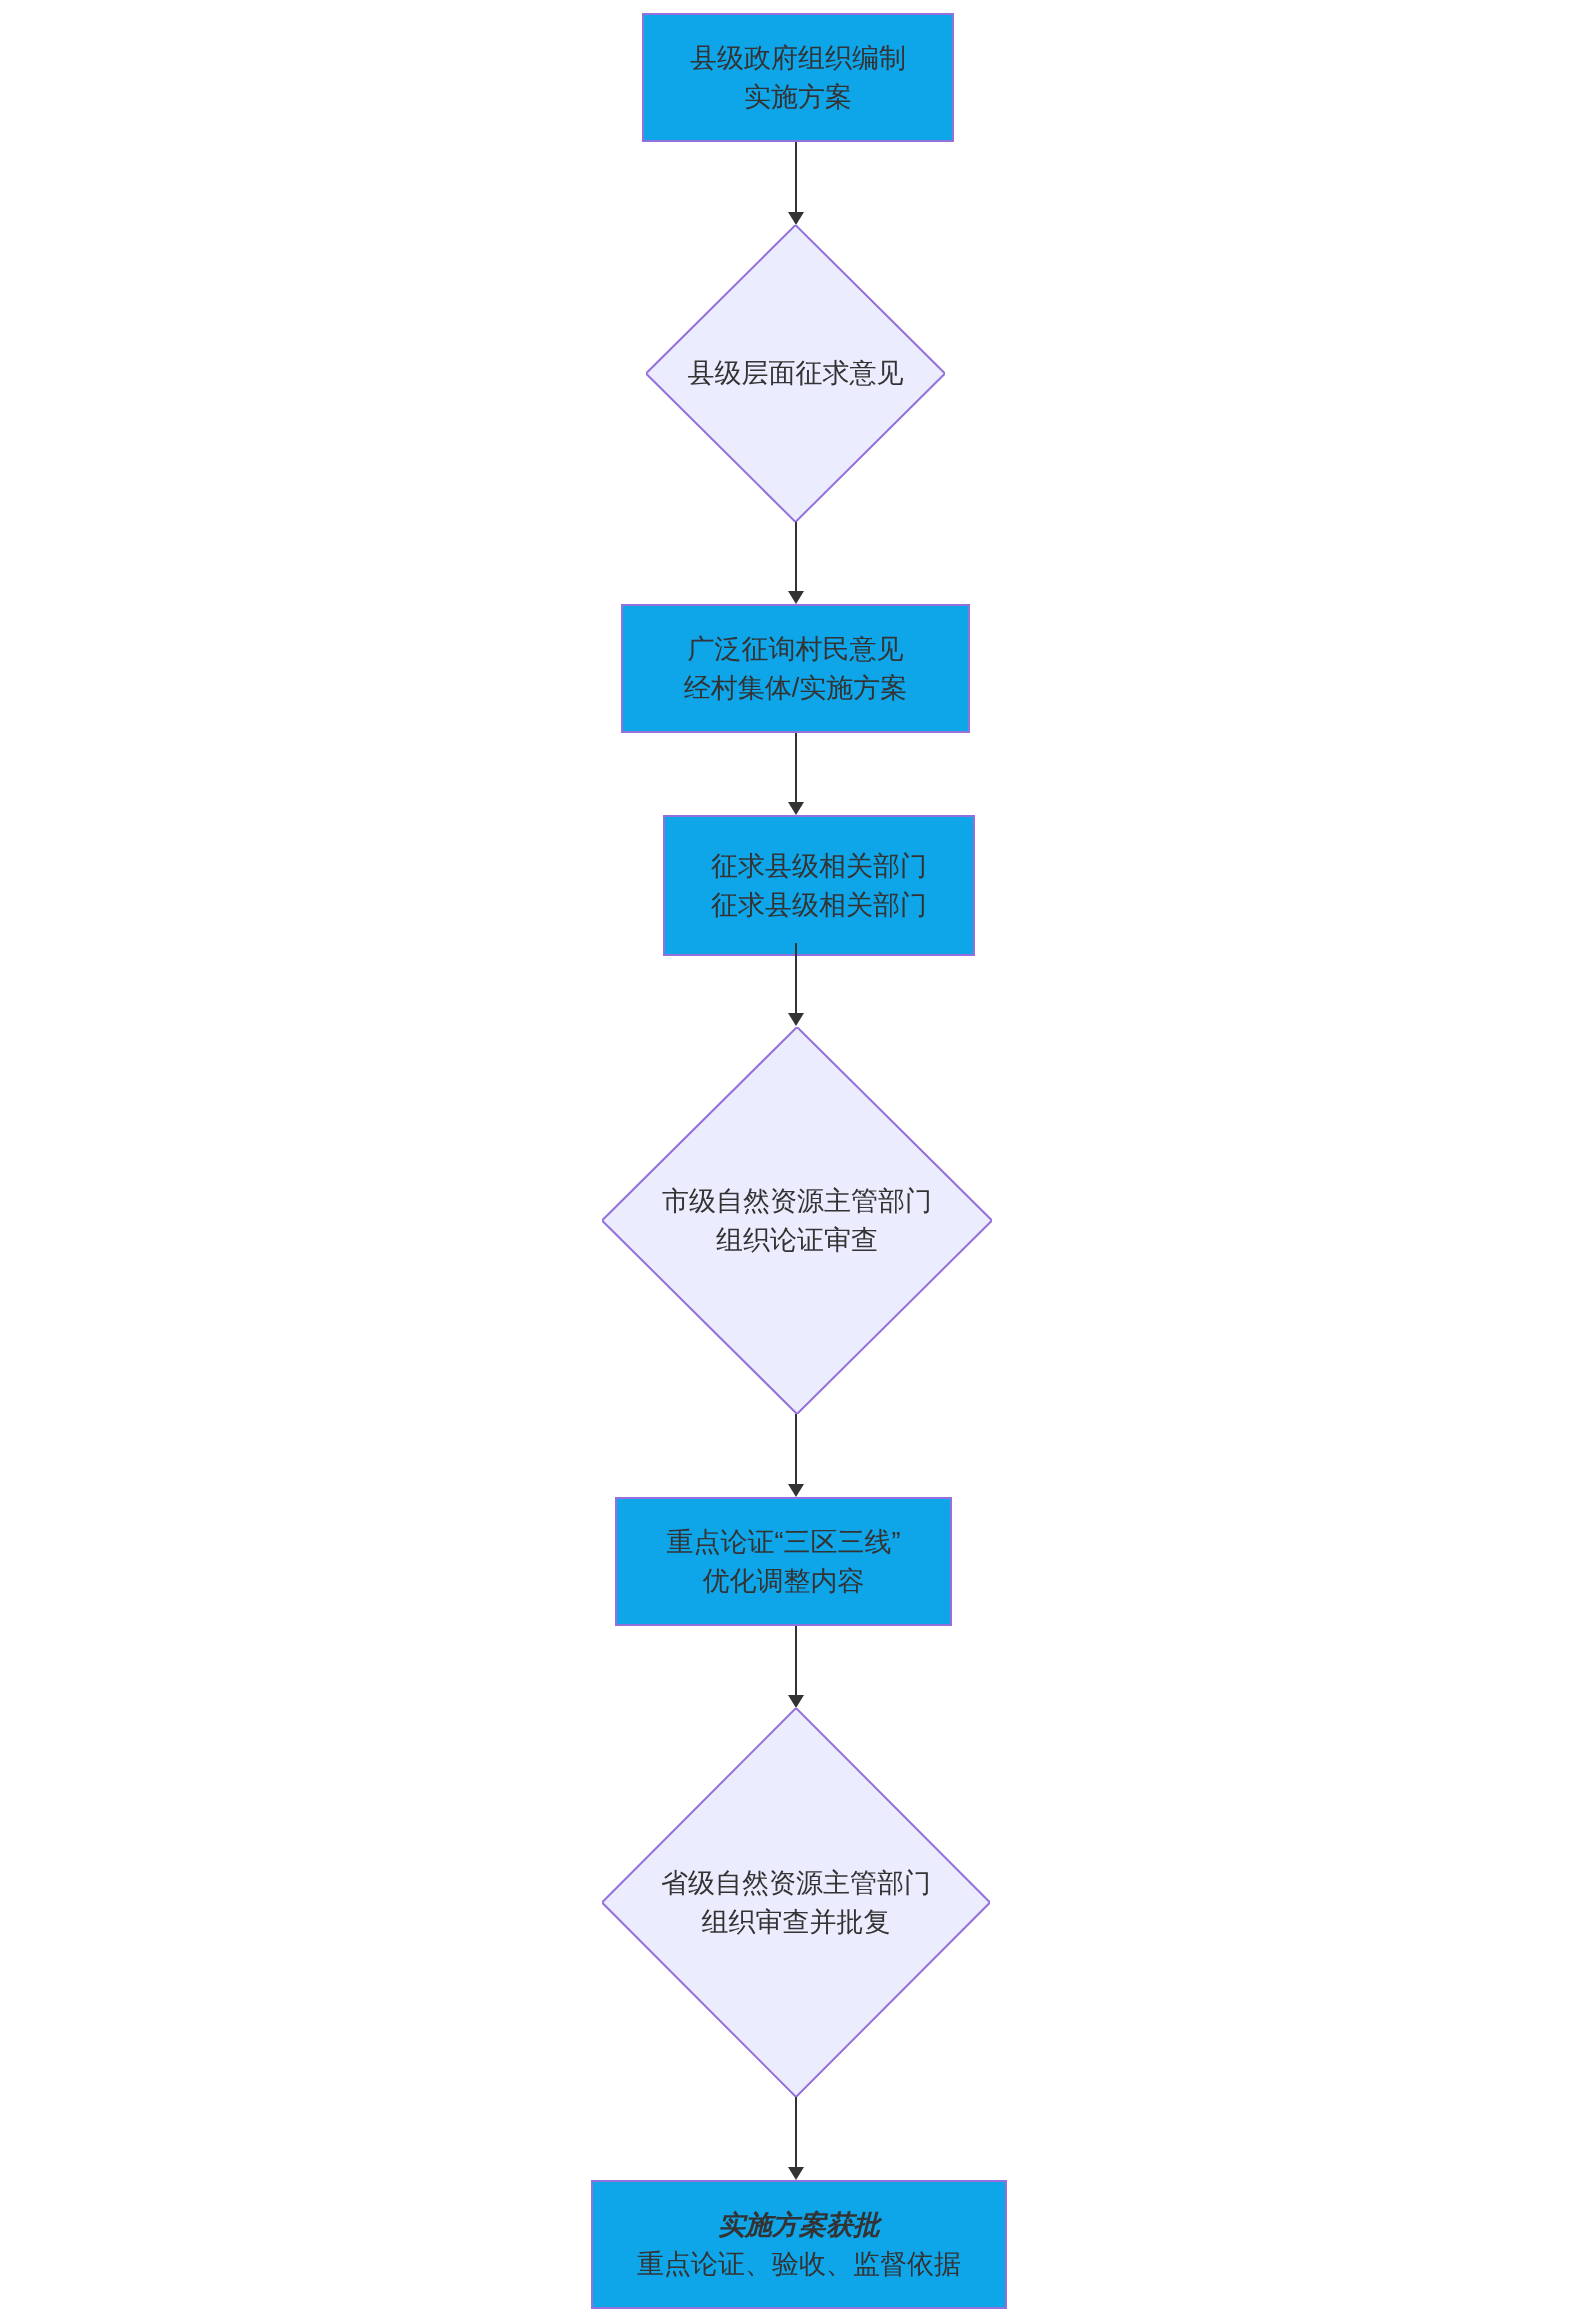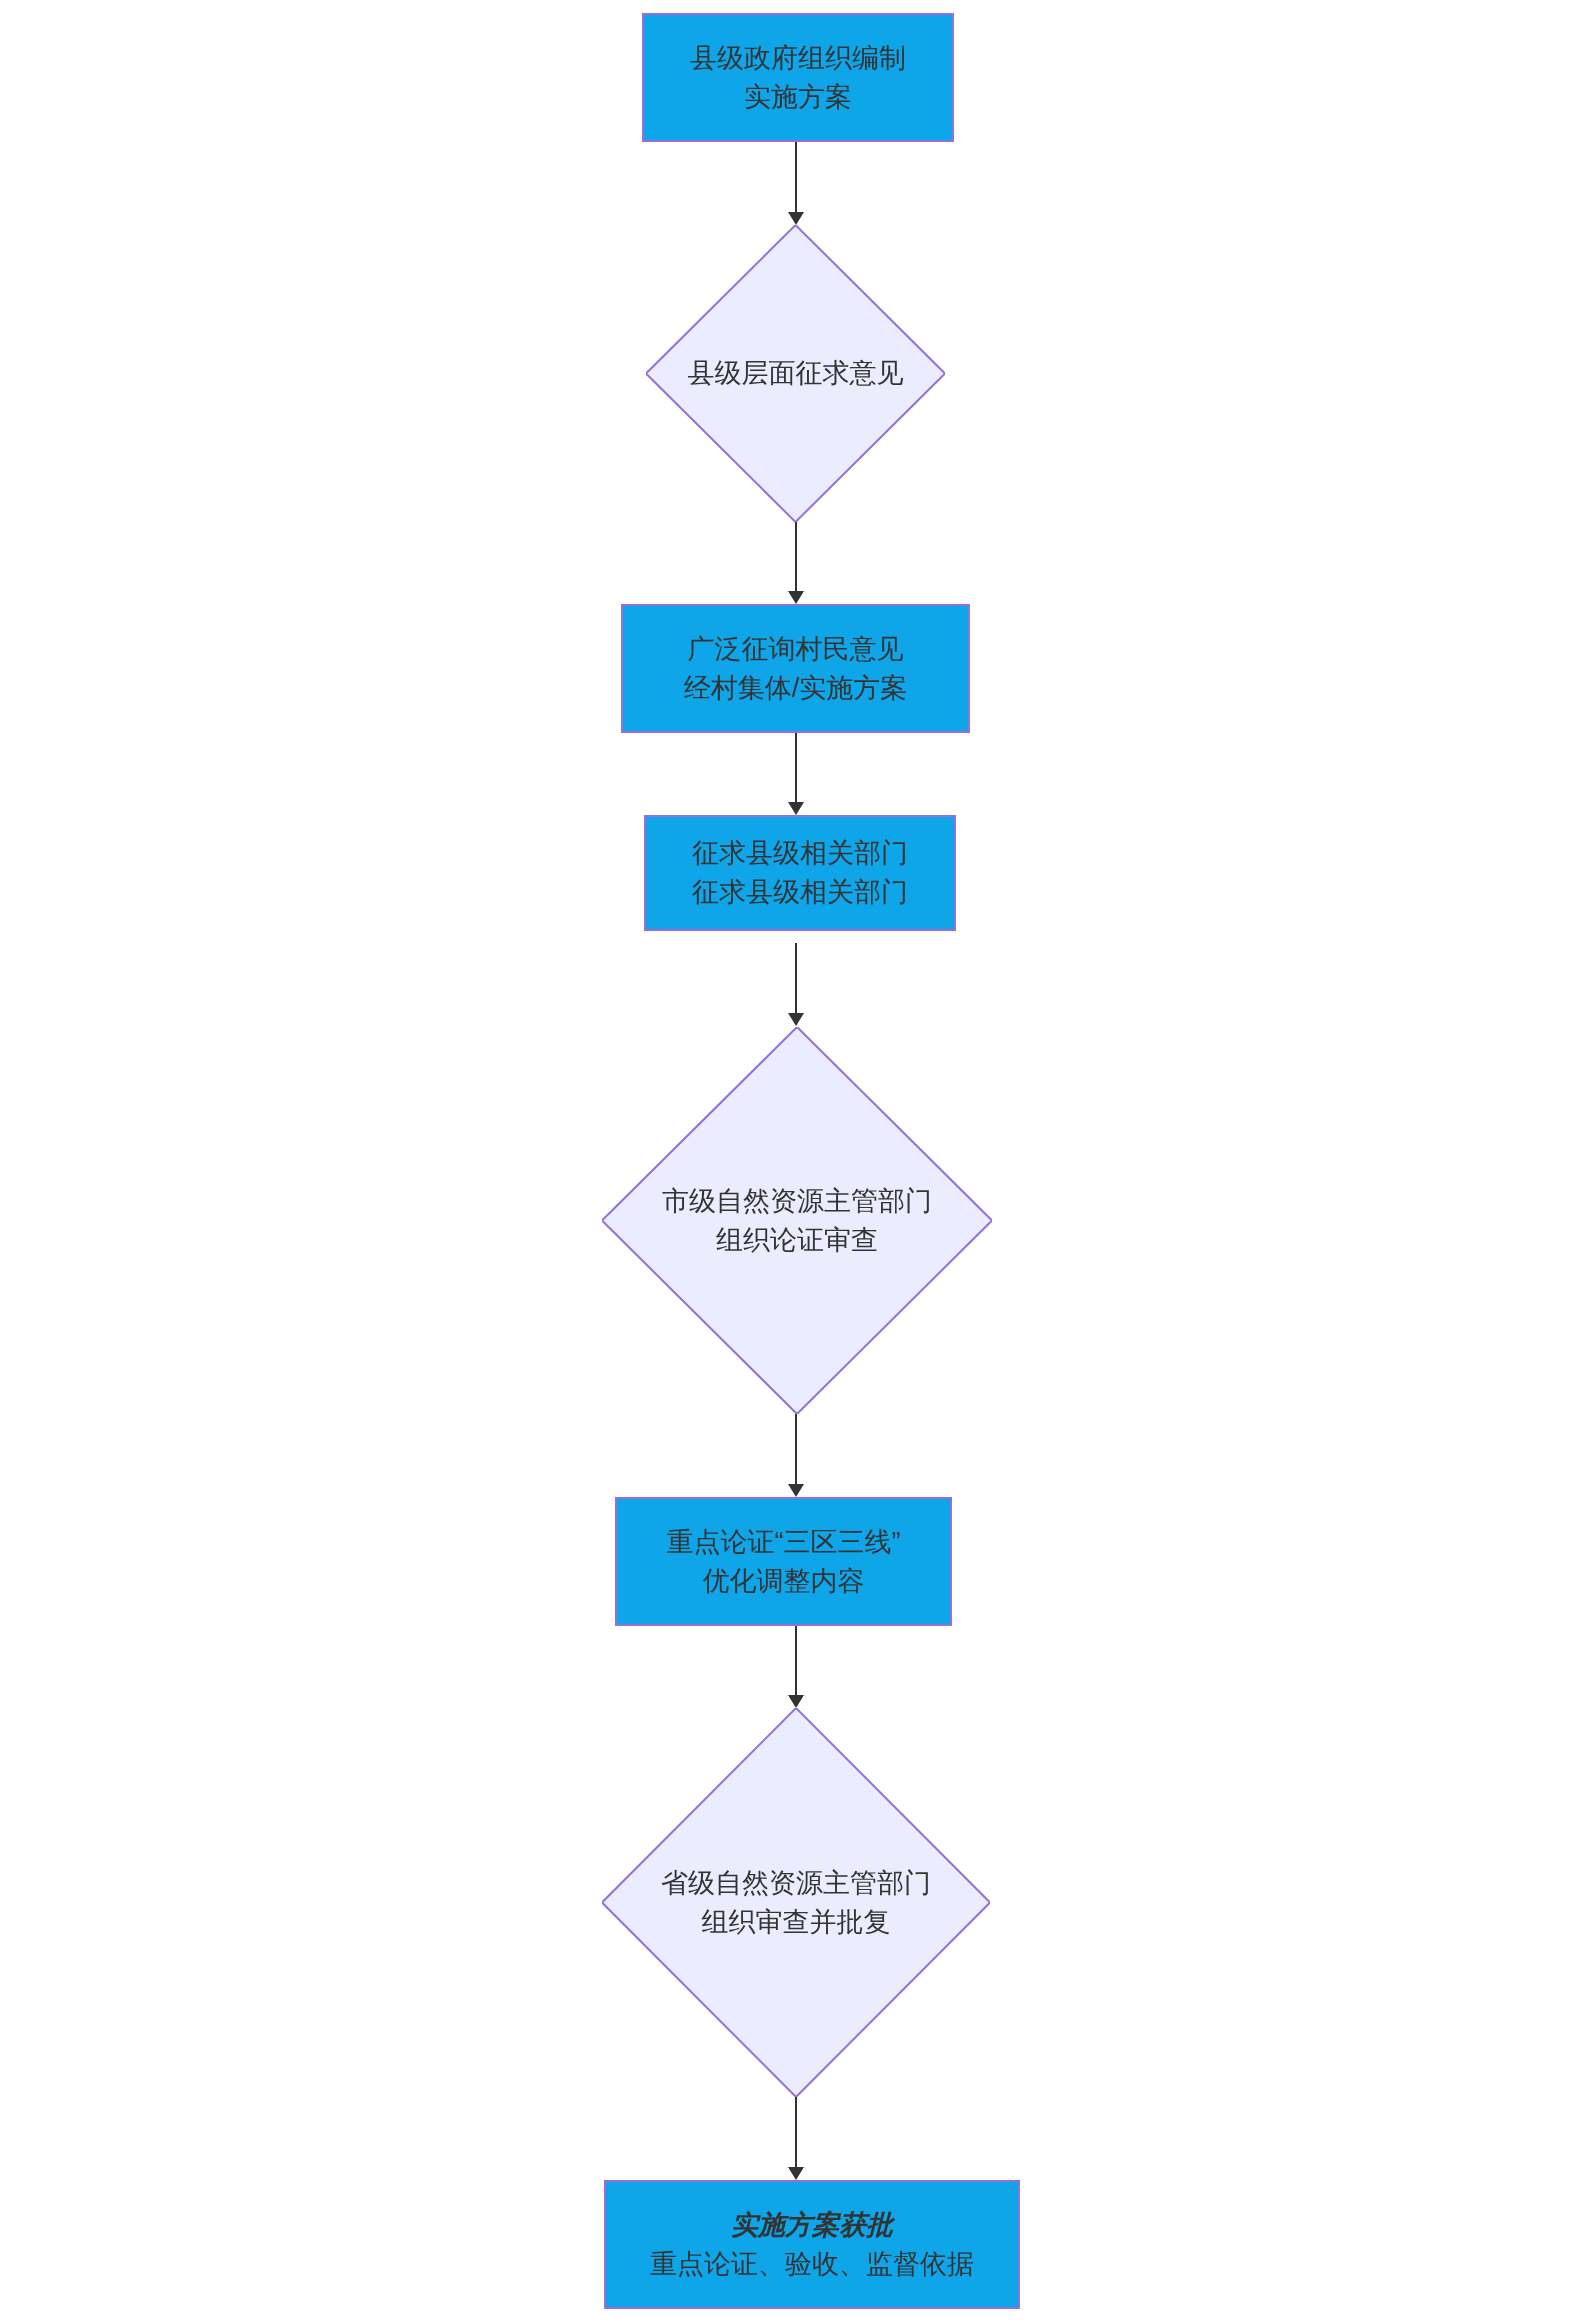--- a/index.html
+++ b/index.html
@@ -76,21 +76,21 @@
       <div class="line">广泛征询村民意见</div>
       <div class="line">经村集体/实施方案</div>
     </div>
   </div>
 
   <div class="arrow" style="left:788px; top:733px; height:82px;">
     <div class="shaft"></div>
     <div class="head"></div>
   </div>
 
-  <div class="node rect" style="left:644px; top:815px; width:312px; height:116px;padding-left:42px;">
+  <div class="node rect" style="left:663px; top:815px; width:312px; height:141px;padding-left:42px;">
     <div class="label">
       <div class="line">征求县级相关部门</div>
       <div class="line">征求县级相关部门</div>
     </div>
   </div>
 
   <div class="arrow" style="left:788px; top:943px; height:83px;">
     <div class="shaft"></div>
     <div class="head"></div>
   </div>
@@ -130,21 +130,21 @@
       <div class="line">省级自然资源主管部门</div>
       <div class="line">组织审查并批复</div>
     </div>
   </div>
 
   <div class="arrow" style="left:788px; top:2097px; height:83px;">
     <div class="shaft"></div>
     <div class="head"></div>
   </div>
 
-  <div class="node rect" style="left:604px; top:2180px; width:416px; height:129px;">
+  <div class="node rect" style="left:591px; top:2180px; width:416px; height:129px;">
     <div class="label">
       <div class="line emphasis">实施方案获批</div>
       <div class="line">重点论证、验收、监督依据</div>
     </div>
   </div>
 
 </div>
 
 
 </body></html>

